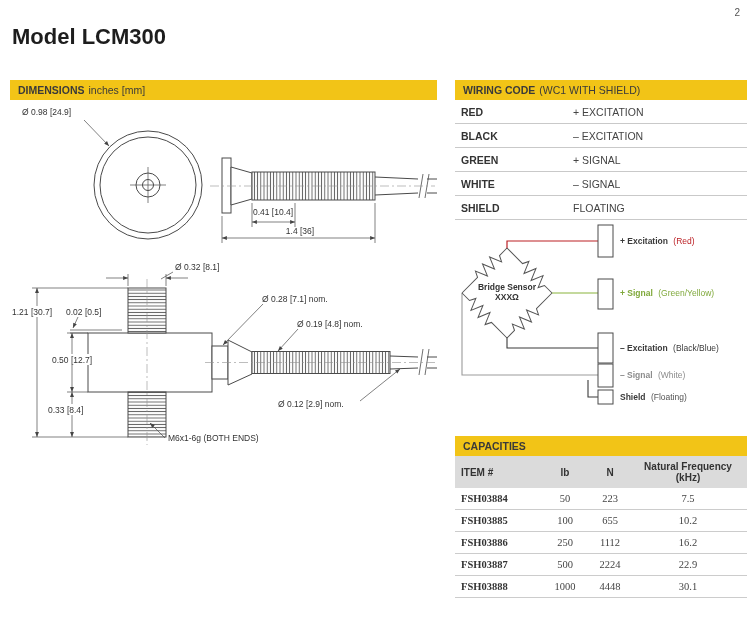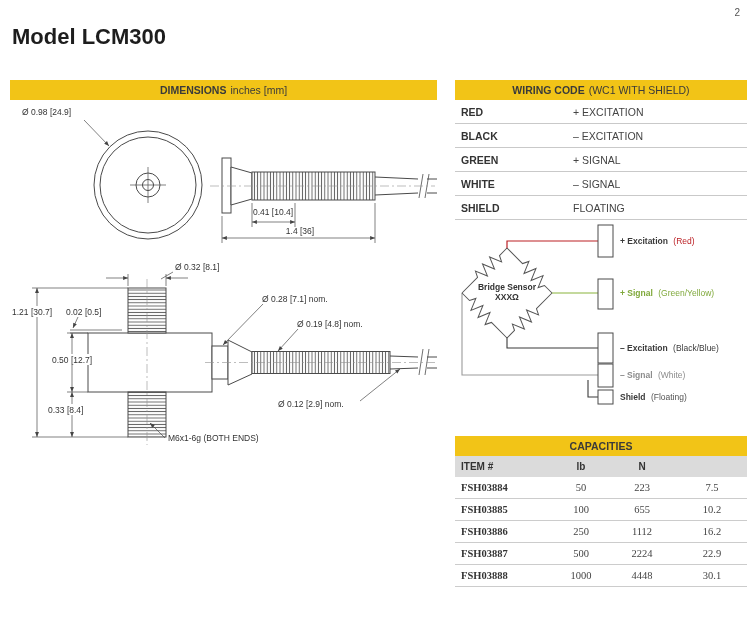--- a/index.html
+++ b/index.html
@@ -8,35 +8,35 @@
     width:754px; height:620px; position:relative;
     font-family:"Liberation Sans", sans-serif; color:#333;
     overflow:hidden;
   }
   .title { position:absolute; left:12px; top:24px; font-size:22px; font-weight:bold; color:#1d1d1d; }
   .pagenum { position:absolute; right:14px; top:7px; font-size:10px; color:#555; }
 
   .dims-section { position:absolute; left:10px; top:80px; width:427px; }
   .right-col { position:absolute; left:455px; top:80px; width:292px; }
 
-  .sec-header { background:#F2C417; padding:4px 8px 3px; font-size:10.5px; color:#3a3a3a; line-height:13px;text-align:center; }
+  .sec-header { background:#F2C417; padding:4px 8px 3px; font-size:10.5px; color:#3a3a3a; line-height:13px; }
   .sec-header .hb { font-weight:bold; }
   .sec-header .hr { margin-left:4px; font-weight:normal; }
 
   .w-row { display:flex; align-items:center; border-bottom:1px solid #c9c9c9; padding:6px 4px 5px 6px; font-size:10.5px; }
   .w-label { flex:0 0 112px; font-weight:bold; color:#333; }
   .w-value { color:#444; }
 
   svg { display:block; }
   svg text { font-family:"Liberation Sans", sans-serif; font-size:8.5px; fill:#333; }
   .wd { margin-top:2px; }
   .conn-label { font-weight:bold; }
 
   .cap { margin-top:8px; }
-  .cap-head, .cap-row { display:grid; grid-template-columns:84px 40px 50px 1fr; align-items:center; padding:5px 6px;gap:16px; }
+  .cap-head, .cap-row { display:grid; grid-template-columns:84px 40px 50px 1fr; align-items:center; padding:5px 6px; }
   .cap-head { background:#DBDBDB; font-size:10px; font-weight:bold; color:#333; }
   .cap-row { font-size:10.5px; border-bottom:1px solid #cccccc;font-family:Liberation Serif, serif; }
   .ct { text-align:center; }
   .c-item { font-weight:bold; color:#333; }
   .c-num { text-align:center; color:#444; }
 </style>
 </head>
 <body>
 
 <div class="title">Model LCM300</div>
@@ -230,20 +230,21 @@
   </svg>
 
   <div class="cap">
     <div class="sec-header">
       <span class="hb">CAPACITIES</span>
     </div>
     <div class="cap-head">
       <div>ITEM #</div>
       <div class="ct">lb</div>
       <div class="ct">N</div>
+      <div class="ct">Natural Frequency (kHz)</div>
     </div>
     <div>
       <div class="cap-row">
         <div class="c-item">FSH03884</div>
         <div class="c-num">50</div>
         <div class="c-num">223</div>
         <div class="c-num">7.5</div>
       </div>
       <div class="cap-row">
         <div class="c-item">FSH03885</div>

